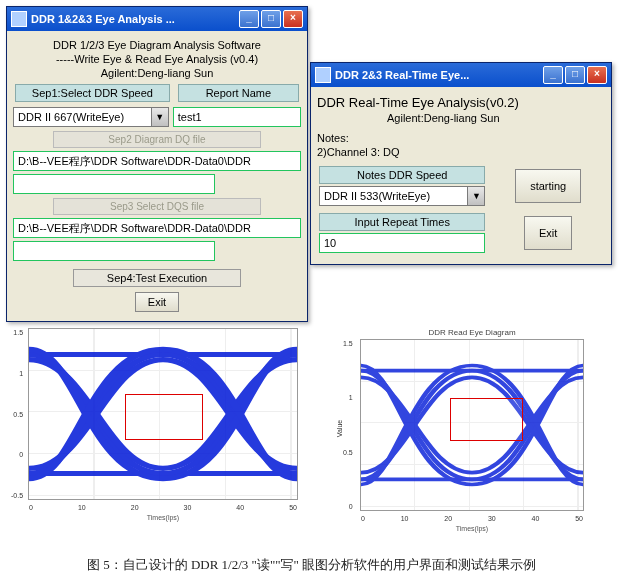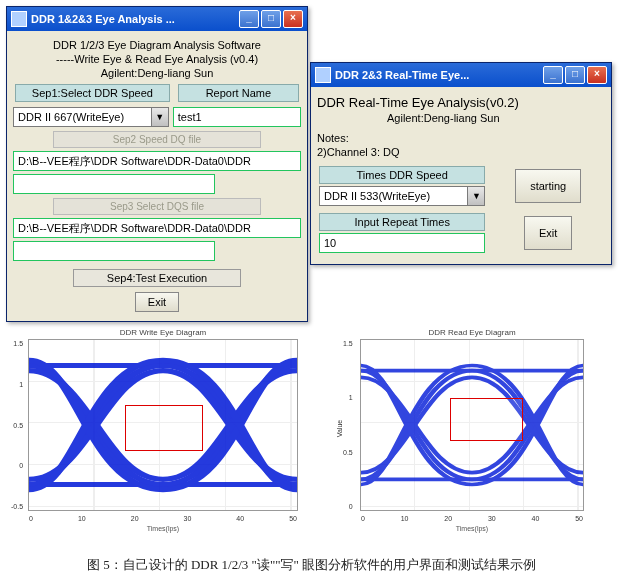--- a/index.html
+++ b/index.html
@@ -144,21 +144,21 @@
       <div class="sectionhdr" style="flex:1">Report Name</div>
     </div>
     <div class="row">
       <div class="combo" style="flex:1.3">
         <span>DDR II 667(WriteEye)</span>
         <div class="arrow">▼</div>
       </div>
       <div class="textbox" style="flex:1">test1</div>
     </div>
 
-    <div class="disabledhdr">Sep2 Speed DQ file</div>
+    <div class="disabledhdr">Sep2 Diagram DQ file</div>
     <div class="row">
       <div class="textbox" style="flex:1">D:\B--VEE程序\DDR Software\DDR-Data0\DDR</div>
     </div>
     <div class="row">
         <div class="textbox" style="flex:1; width:70%; margin-right:30%"></div>
       </div>
 
     <div class="disabledhdr">Sep3 Select DQS file</div>
     <div class="row">
       <div class="textbox" style="flex:1">D:\B--VEE程序\DDR Software\DDR-Data0\DDR</div>
@@ -187,21 +187,21 @@
     </div>
   </div>
   <div class="body">
     <div class="info" style="font-size:13px">DDR Real-Time Eye Analysis(v0.2)</div>
     <div class="info" style="margin-left:70px">Agilent:Deng-liang Sun</div>
     <div class="info" style="margin-top:8px">Notes:</div>
     <div class="info">2)Channel 3: DQ</div>
 
     <div class="row" style="margin-top:6px; align-items:stretch;">
       <div style="flex:1.5">
-        <div class="sectionhdr">Times DDR Speed</div>
+        <div class="sectionhdr">Notes DDR Speed</div>
         <div class="combo" style="margin:2px">
           <span>DDR II 533(WriteEye)</span>
           <div class="arrow">▼</div>
         </div>
       </div>
       <div style="flex:1; display:flex; align-items:center; justify-content:center;">
         <div class="button big">starting</div>
       </div>
     </div>
 
@@ -211,21 +211,20 @@
         <div class="textbox" style="margin:2px">10</div>
       </div>
       <div style="flex:1; display:flex; align-items:center; justify-content:center;">
         <div class="button big">Exit</div>
       </div>
     </div>
   </div>
 </div>
 
 <div class="chartwrap" style="left:28px; top:328px; width:270px;">
-  <div class="charttitle">DDR Write Eye Diagram</div>
   <div class="plot" style="height:170px;">
     <div class="grid"></div>
     <svg viewBox="0 0 100 100" preserveAspectRatio="none">
       <g stroke="#0018d8" stroke-width="3" fill="none" opacity="0.85">
         <path d="M0,15 L100,15"></path>
           <path d="M0,85 L100,85"></path>
         <path d="M0,15 C20,15 25,85 50,85 C75,85 80,15 100,15"></path>
         <path d="M0,85 C20,85 25,15 50,15 C75,15 80,85 100,85"></path>
         <path d="M0,18 C22,18 28,82 50,82 C72,82 78,18 100,18"></path>
         <path d="M0,82 C22,82 28,18 50,18 C72,18 78,82 100,82"></path>

